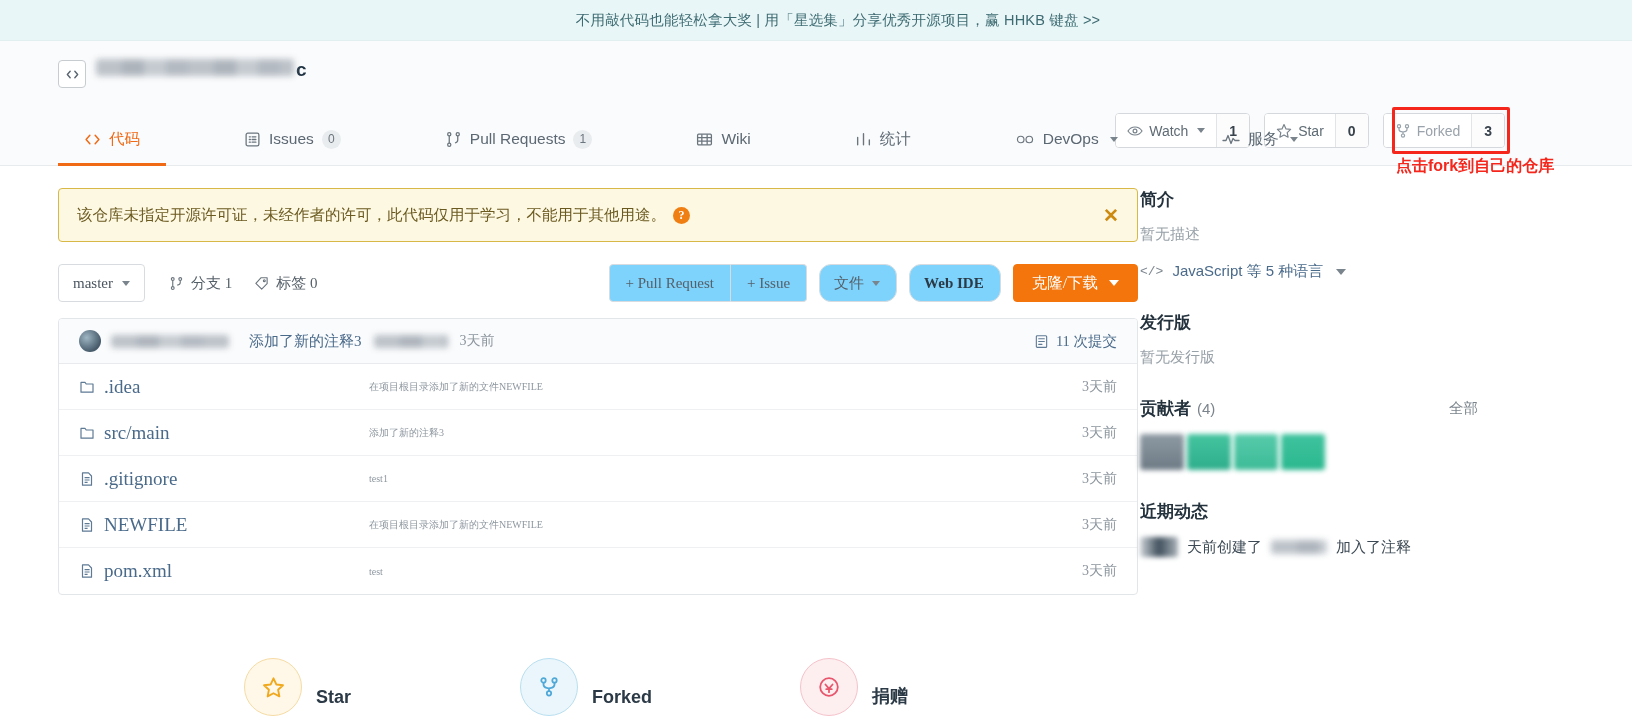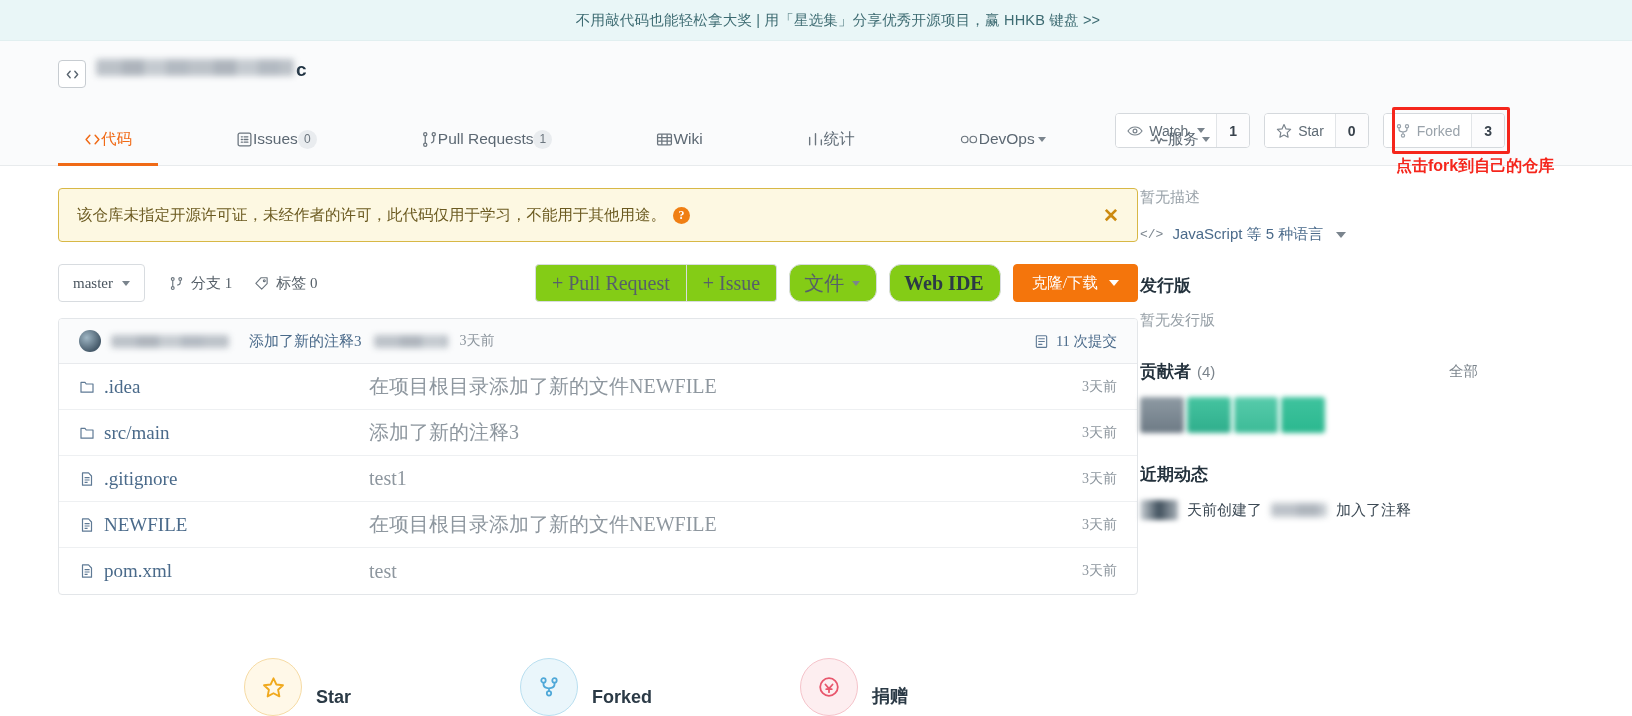--- a/index.html
+++ b/index.html
@@ -134,21 +134,21 @@
 
   
   .repo-nav {
     position: absolute;
     left: 58px; right: 0; bottom: 0;
     height: 52px;
     display: flex; align-items: stretch;
   }
   .nav-item {
     display: flex; align-items: center; justify-content: space-between;
-    gap: 0;
+    gap: 8px;
     padding: 0 26px;
     font-size: 15.5px;
     color: #5c6873;
     white-space: nowrap;
     position: relative;
     min-width: 96px;
   }
   .nav-item.active { color: #f06a16; }
   .nav-item.active::after {
     content: "";
@@ -218,22 +218,22 @@
     background: #fff;
     font-size: 15px; color: #4a555f;
   }
   .meta-links { display: flex; align-items: center; gap: 22px; margin-left: 24px; }
   .meta-link { display: flex; align-items: center; gap: 7px; font-size: 15px; color: #566069; }
   .toolbar-right { margin-left: auto; display: flex; align-items: stretch; gap: 0; }
   .tb-btn {
     display: flex; align-items: center; justify-content: center; gap: 5px;
     height: 38px; padding: 0 16px;
     border: 1px solid #d8dce0;
-    background: #84cc16;
-    font-size: 20px; color: #566069;
+    background: #7dd3fc;
+    font-size: 15px; color: #566069;
     white-space: nowrap;
   }
   .tb-btn.joined-l { border-radius: 4px 0 0 4px; }
   .tb-btn.joined-r { border-radius: 0 4px 4px 0; border-left: none; }
   .tb-btn.sep { margin-left: 12px; border-radius: 12px; padding-left: 14px; }
   .tb-btn.strong { font-weight: bold; color: #2b3a46; }
   .tb-btn.primary {
     margin-left: 12px;
     background: #f4750c;
     border-color: #f4750c;
@@ -283,21 +283,21 @@
     height: 46px;
     padding: 0 20px;
     border-bottom: 1px solid #eef0f2;
   }
   .file-row:last-child { border-bottom: none; }
   .file-name {
     display: flex; align-items: center; gap: 9px;
     width: 290px;
     font-size: 19px; color: #4a6a8a;
   }
-  .file-msg { font-size: 20px; color: #8e979f; flex: 1; }
+  .file-msg { font-size: 10px; color: #8e979f; flex: 1; }
   .file-time { font-size: 14px; color: #8d969e; }
 
   
   .side-h {
     font-size: 17px; font-weight: bold; color: #24323d;
     margin: 0 0 14px 0;
     display: flex; align-items: baseline; gap: 6px;
   }
   .side-h .cnt { font-size: 15px; font-weight: normal; color: #7b848c; }
   .side-sub { font-size: 15px; color: #98a1a8; margin: 0 0 18px 0; }
@@ -654,20 +654,21 @@
         <span class="file-msg">test</span>
         <span class="file-time">3天前</span>
       </div>
 
     </div>
   </div>
 
   <div class="col-side">
 
     <div class="side-block">
+      <div class="side-h">简介</div>
       <div class="side-sub">暂无描述</div>
       <div class="lang-row">
         <span class="gt">&lt;/&gt;</span>
         <span>JavaScript 等 5 种语言</span>
         <i class="cr"></i>
       </div>
     </div>
 
     <div class="side-block">
       <div class="side-h">发行版</div>

